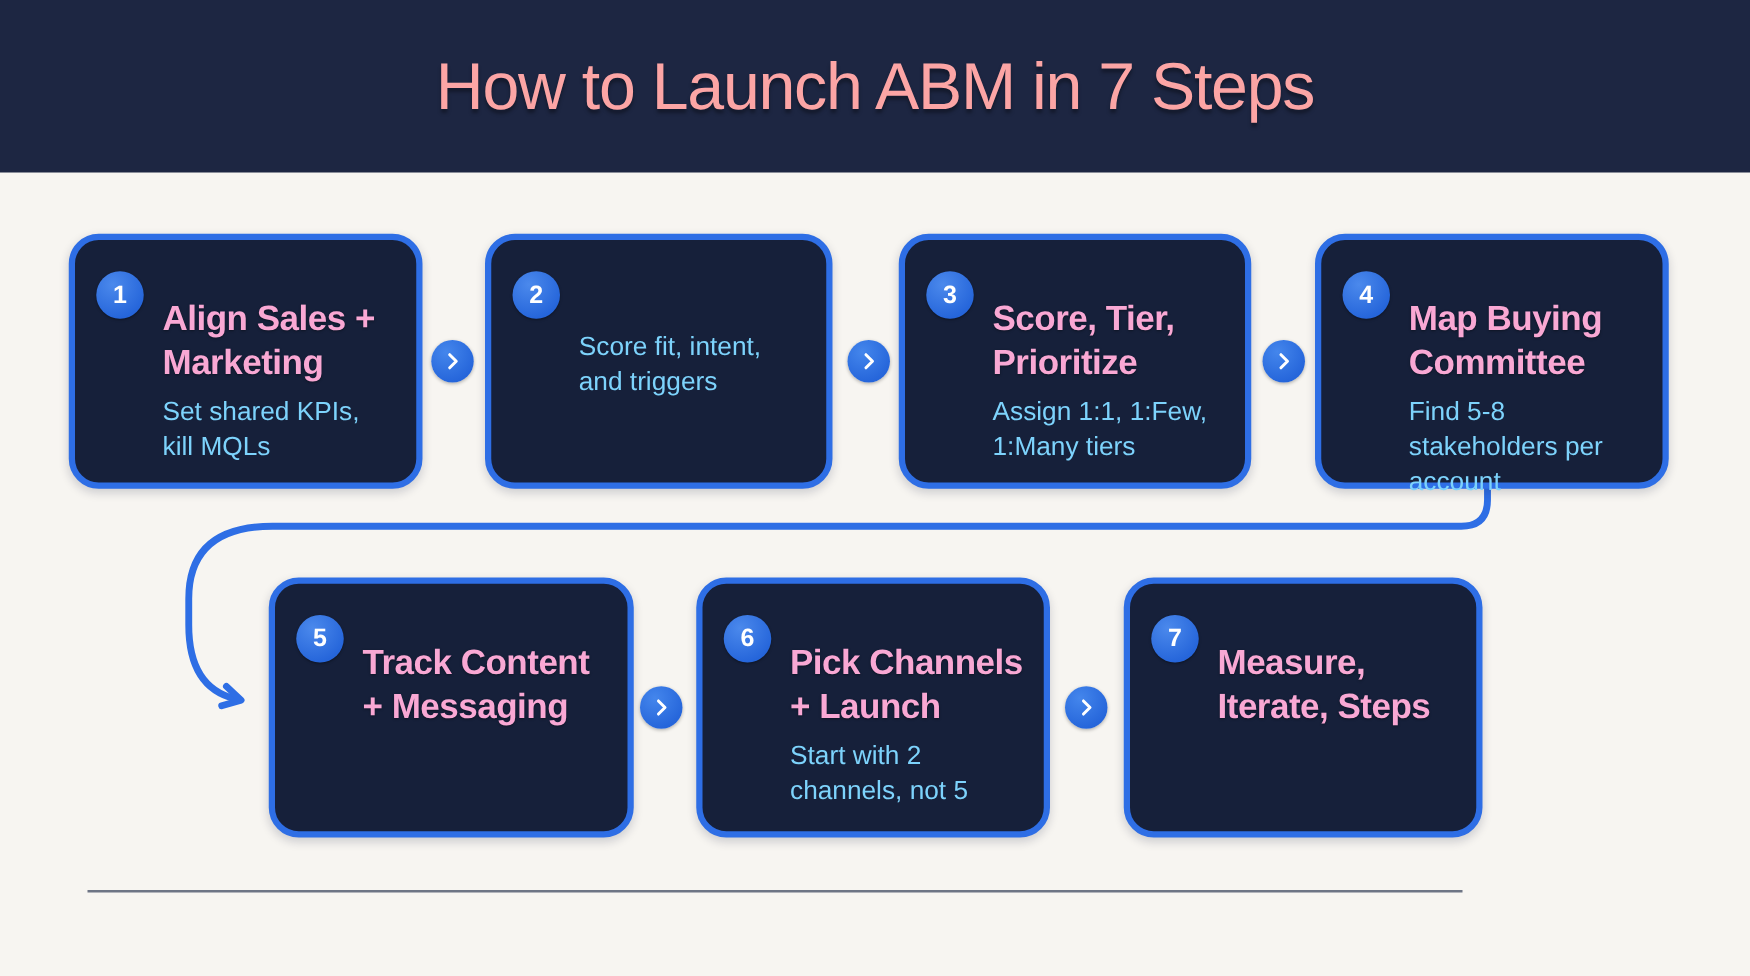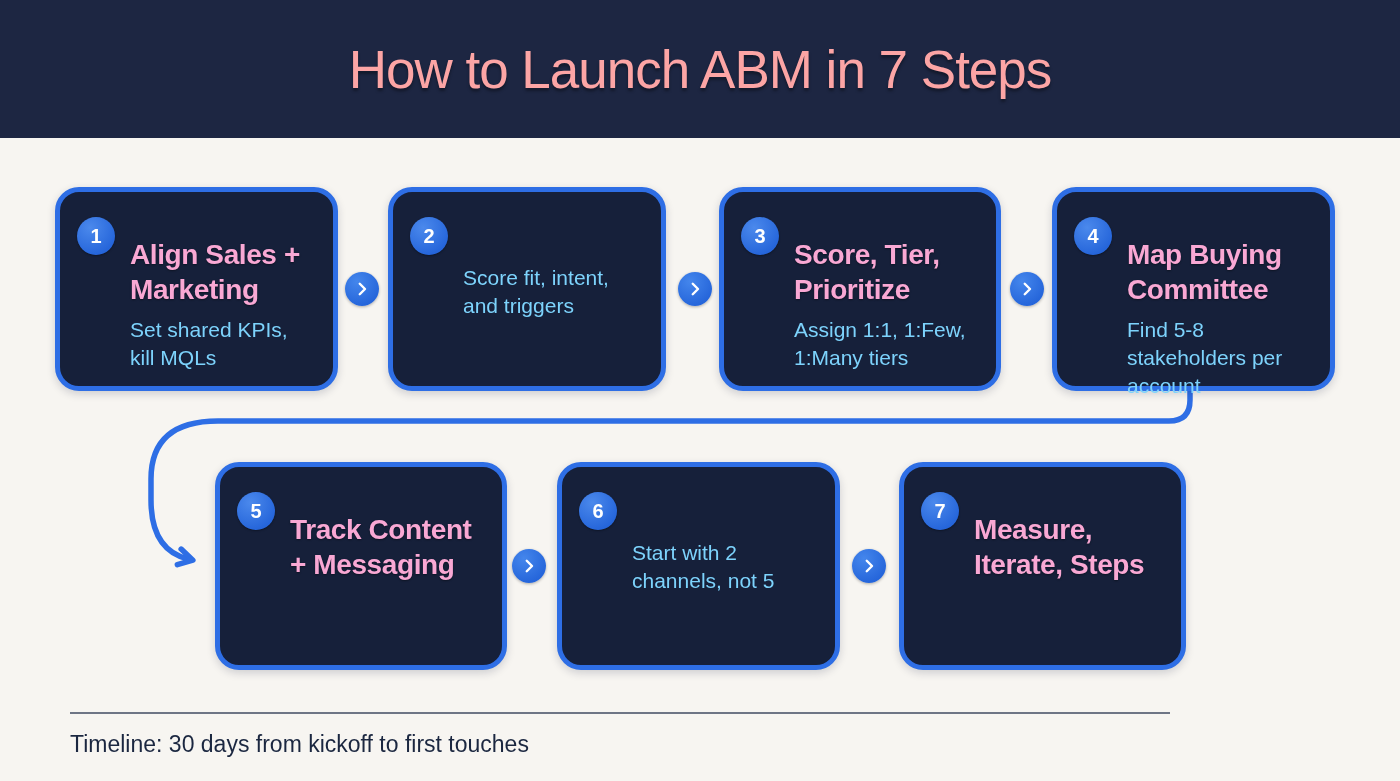--- a/index.html
+++ b/index.html
@@ -171,20 +171,22 @@
     <div class="card-head">
       <div class="badge">5</div>
       <div class="card-title">Track Content
 + Messaging</div>
     </div>
   </div>
 
   <div class="card c6">
     <div class="card-head">
       <div class="badge">6</div>
+      <div class="card-title">Pick Channels
++ Launch</div>
     </div>
     <div class="card-desc">Start with 2
 channels, not 5</div>
   </div>
 
   <div class="card c7">
     <div class="card-head">
       <div class="badge">7</div>
       <div class="card-title">Measure,
 Iterate, Steps</div>
@@ -211,15 +213,14 @@
         <polyline points="9,5 16,12 9,19" fill="none" stroke="#ffffff" stroke-width="3.2" stroke-linecap="round" stroke-linejoin="round"></polyline>
       </svg>
   </div>
   <div class="arrow-bubble a67">
     <svg width="18" height="18" viewBox="0 0 24 24">
         <polyline points="9,5 16,12 9,19" fill="none" stroke="#ffffff" stroke-width="3.2" stroke-linecap="round" stroke-linejoin="round"></polyline>
       </svg>
   </div>
 
   <div class="divider"></div>
-  <div class="footer-text">Timeline: 30 days from kickoff to first touches</div>
 
 </div>
 
 </body></html>

